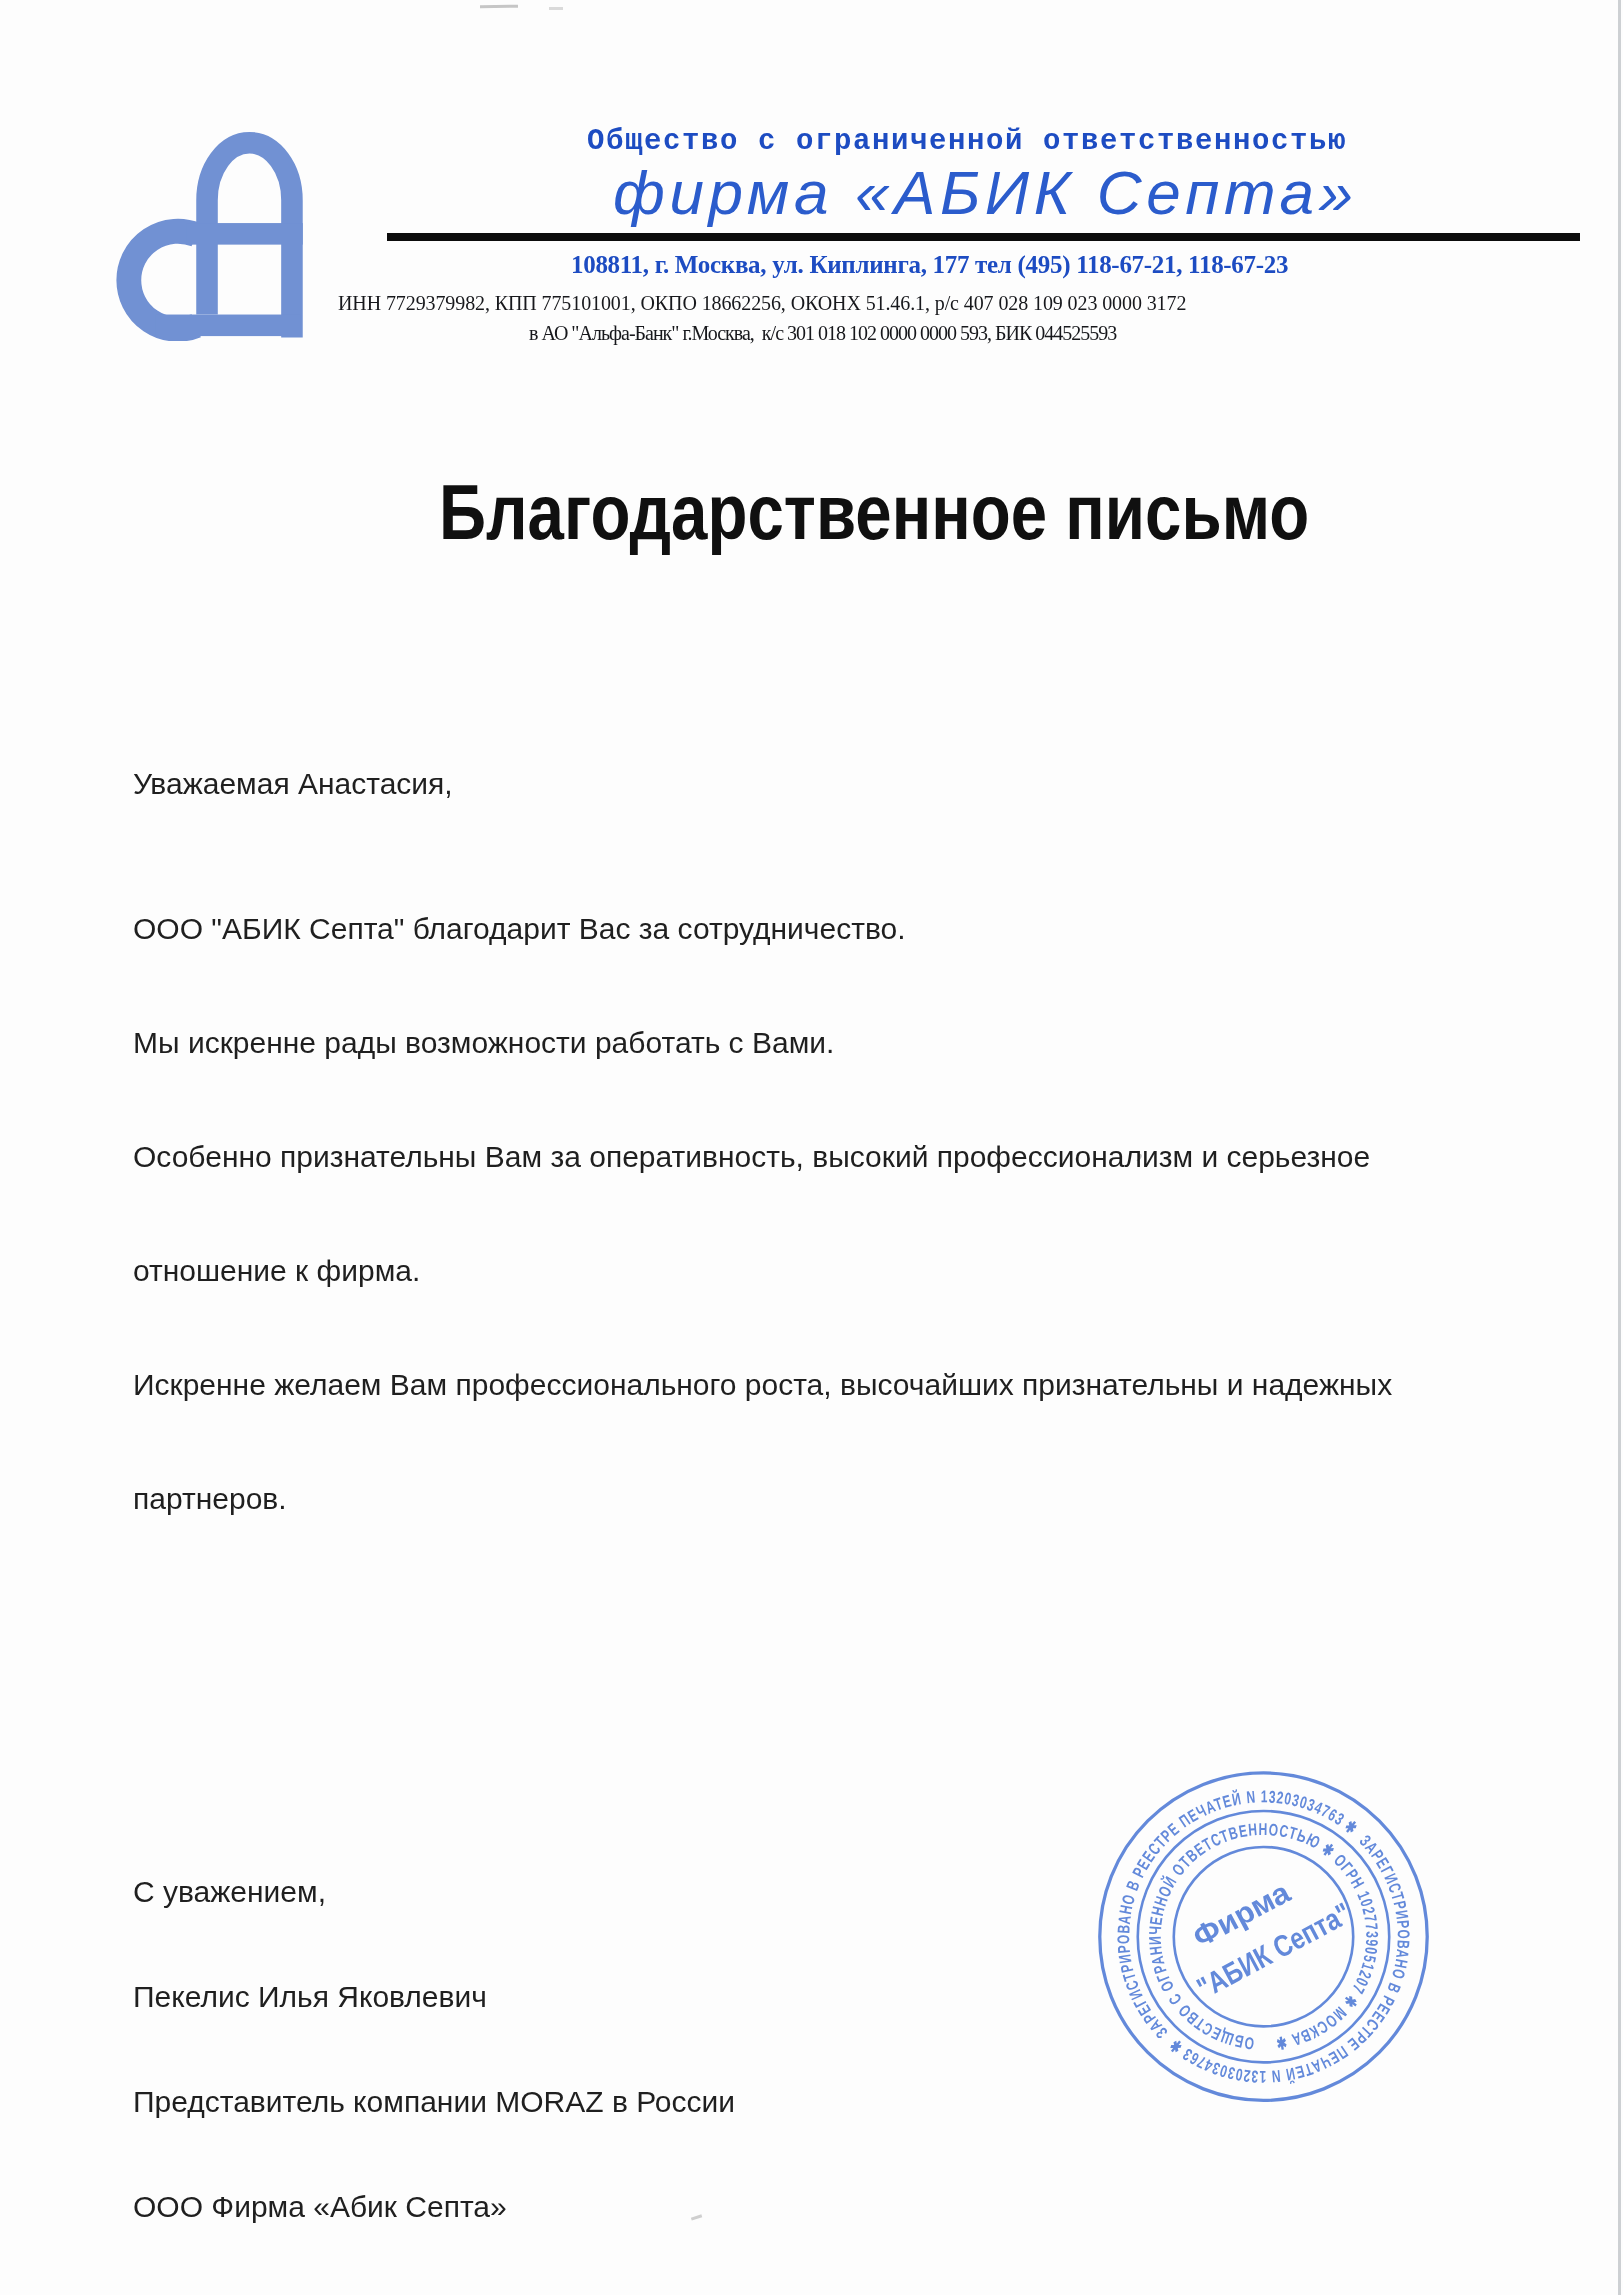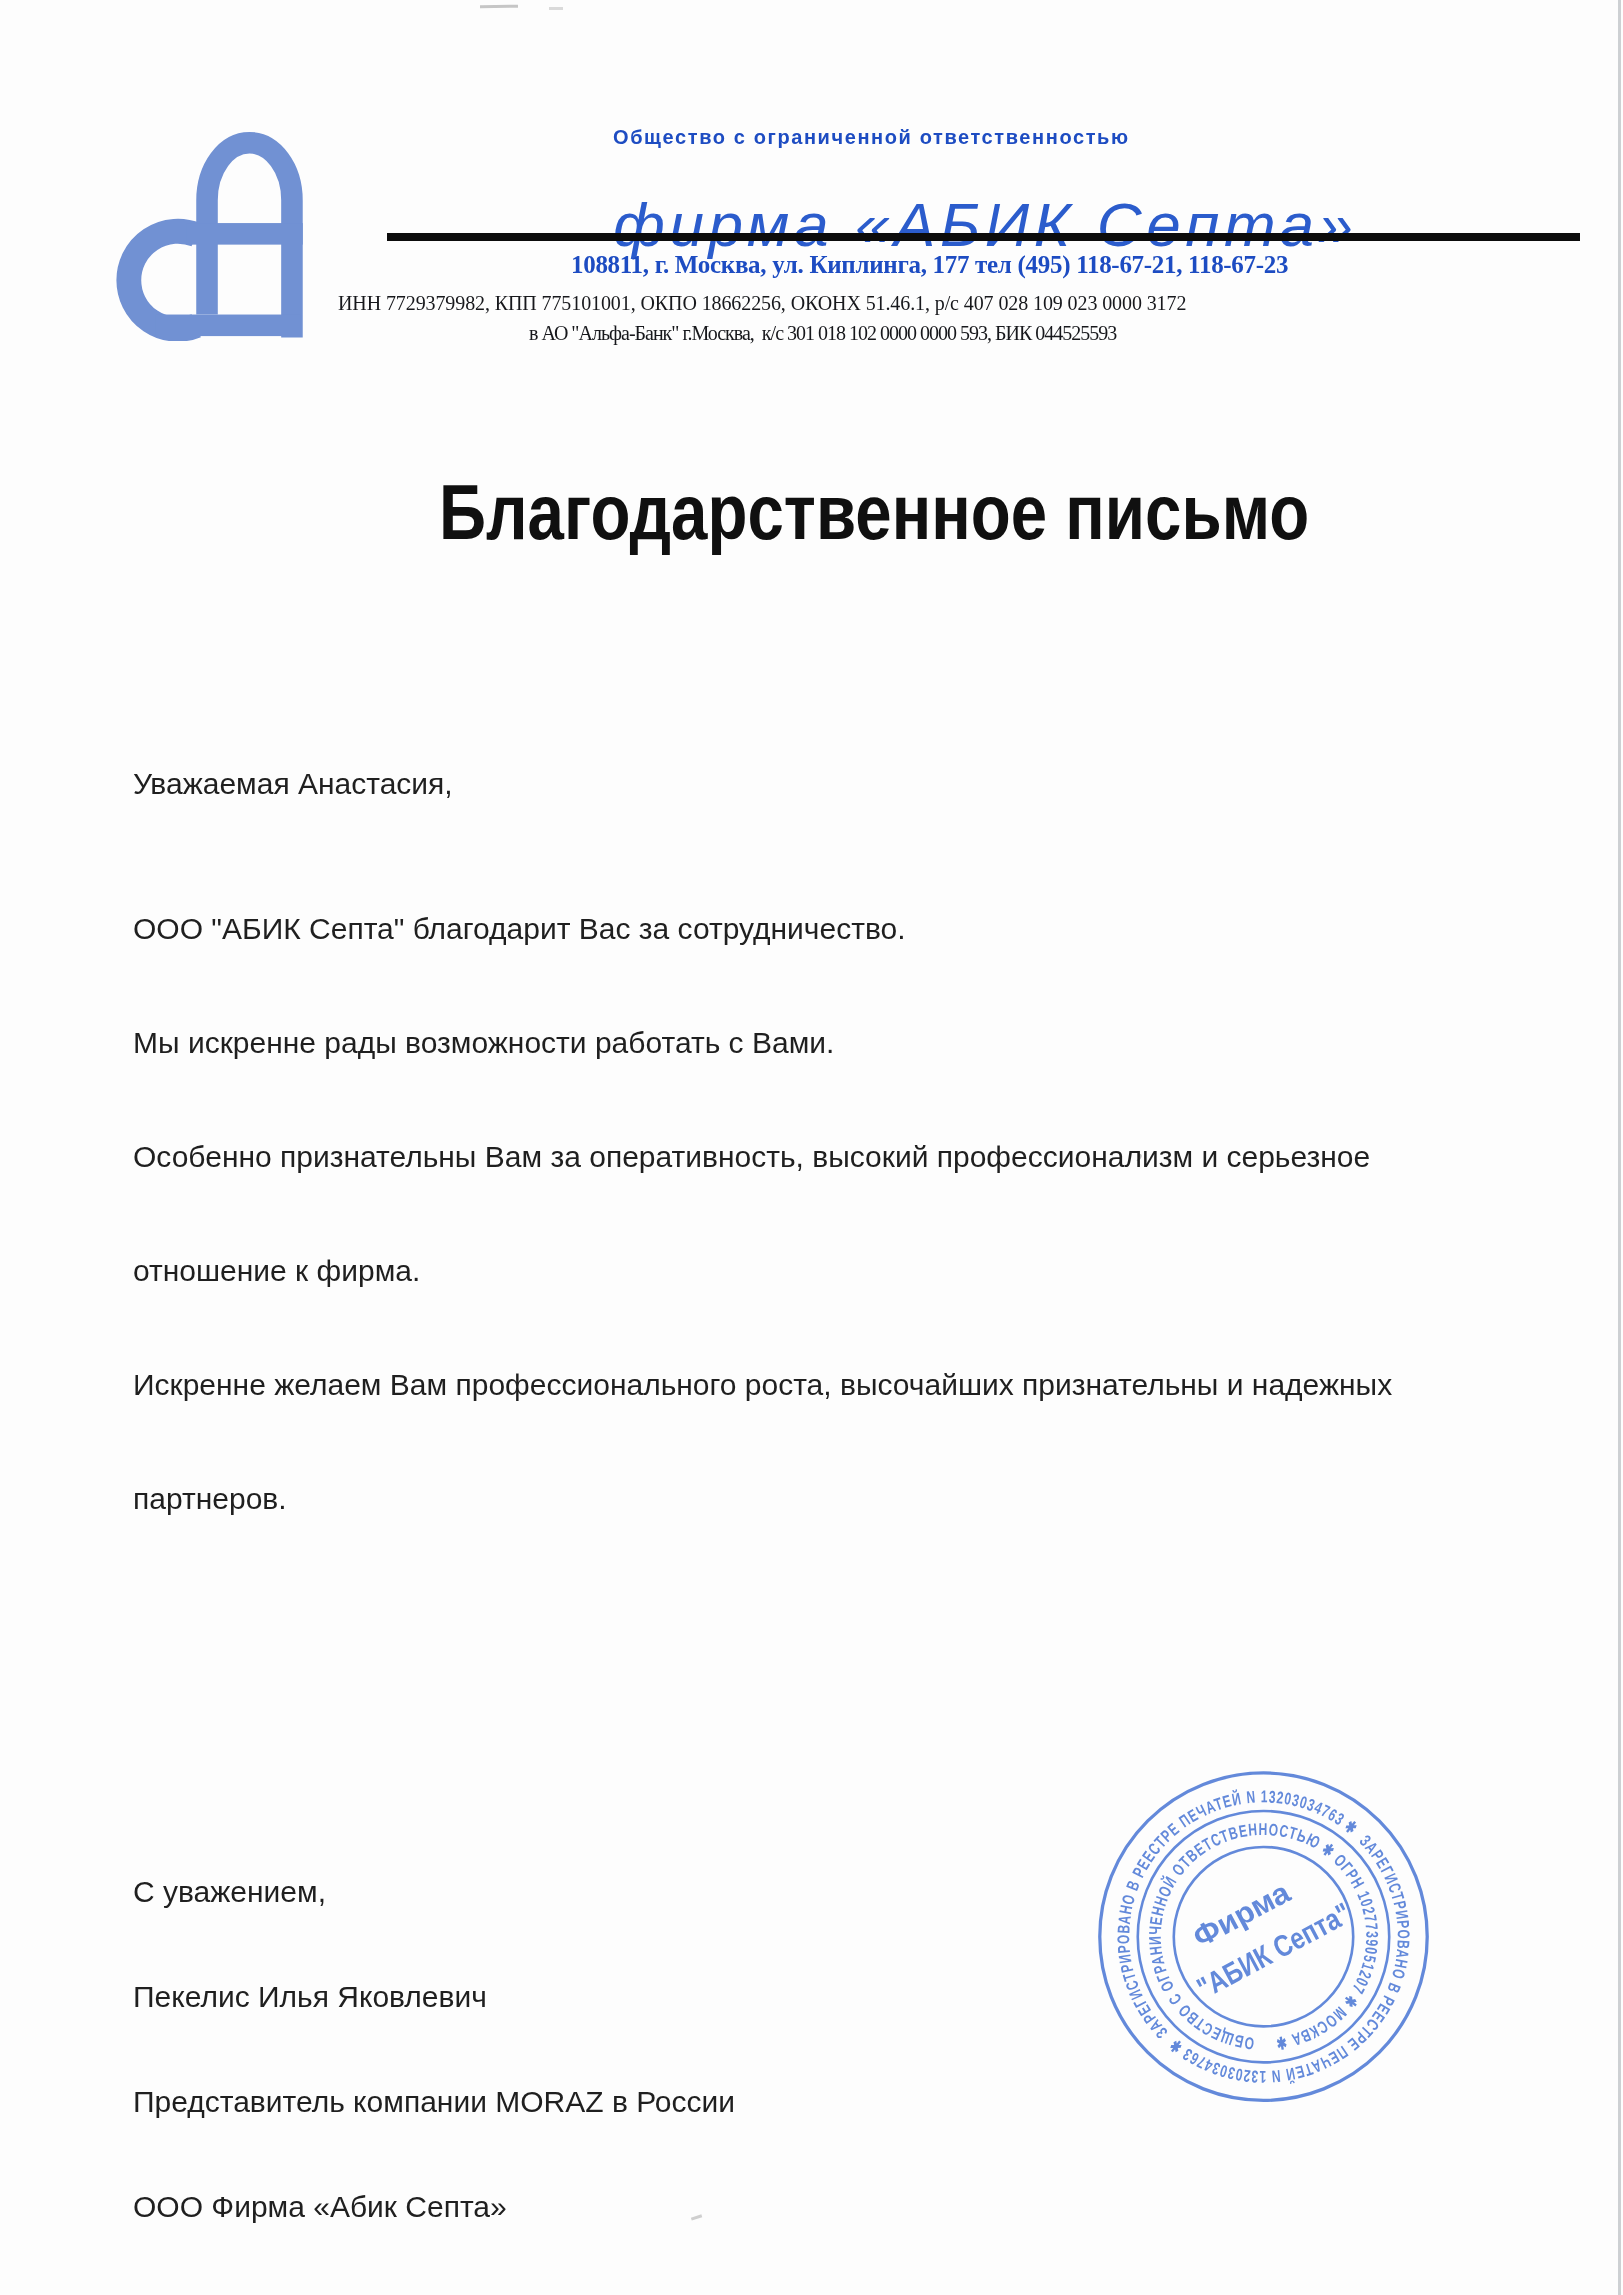--- a/index.html
+++ b/index.html
@@ -15,30 +15,30 @@
   
   .artifact-dash1{left:480px;top:5.2px;width:38px;height:3.3px;background:#c6c6c6;transform:rotate(-1deg);}
   .artifact-dash2{left:549px;top:7.2px;width:14.4px;height:2.6px;background:#dadada;}
   .artifact-apostrophe{left:1134px;top:1147px;font-size:29px;color:#b5b5b5;font-family:"Liberation Serif",serif;transform:rotate(6deg);}
   .artifact-dot{left:691px;top:2216px;width:10.5px;height:2.6px;background:#cfcfcf;transform:rotate(-18deg);}
   .edge-right{left:1618px;top:0;width:2.6px;height:2295px;background:#cdd0d3;}
 
   
   .logo{left:110px;top:128px;width:196px;height:213px;}
   .org-type{
-    left:613px;top:127px;
-    font-family:Liberation Sans, sans-serif;font-weight:bold;
-    font-size:20px;letter-spacing:1.6px;line-height:1;
+    left:587px;top:127px;
+    font-family:Liberation Mono, monospace;font-weight:bold;
+    font-size:29px;letter-spacing:1.6px;line-height:1;
     color:#1d4cc2;white-space:pre;
   }
   .company-name{
     left:613px;top:162px;
     font-style:italic;font-weight:normal;
     font-size:62px;letter-spacing:4.6px;line-height:1;
-    color:#2b5ccc;white-space:pre;margin-top:32px;
+    color:#2b5ccc;white-space:pre;
   }
   .divider-rule{left:387px;top:233px;width:1193px;height:7.9px;background:#0c0c0c;}
   .address-line{
     left:571px;top:252px;
     font-family:"Liberation Serif",serif;font-weight:bold;
     font-size:25px;letter-spacing:-0.3px;line-height:1;
     color:#1d4cc2;white-space:pre;
   }
   .req-line{
     font-family:"Liberation Serif",serif;

